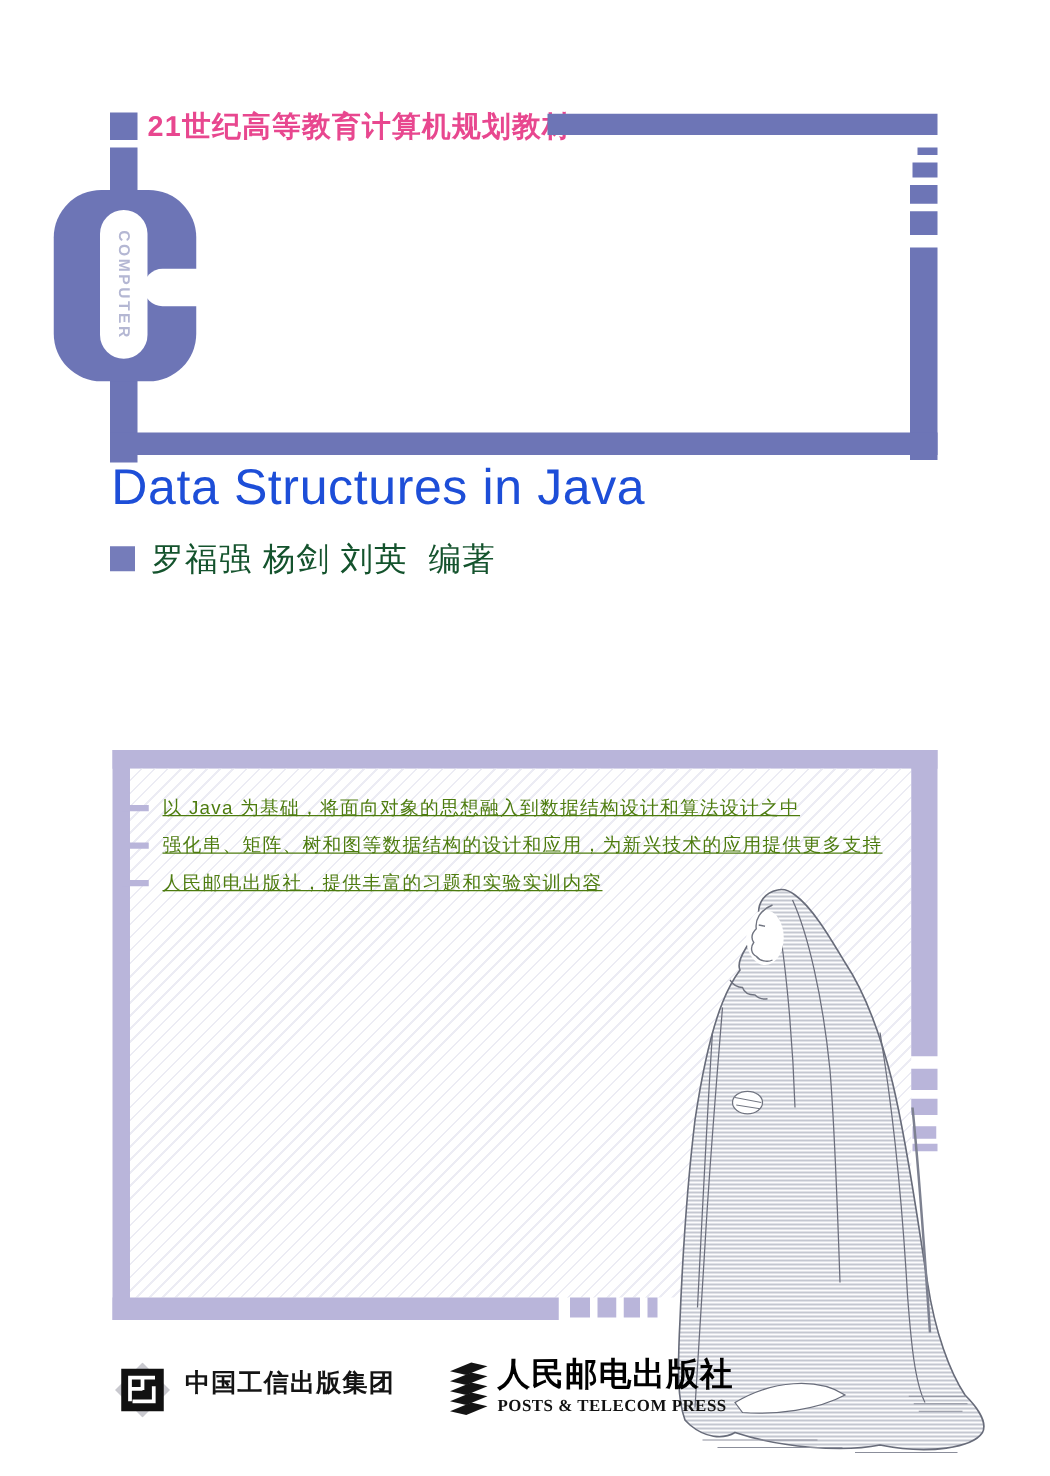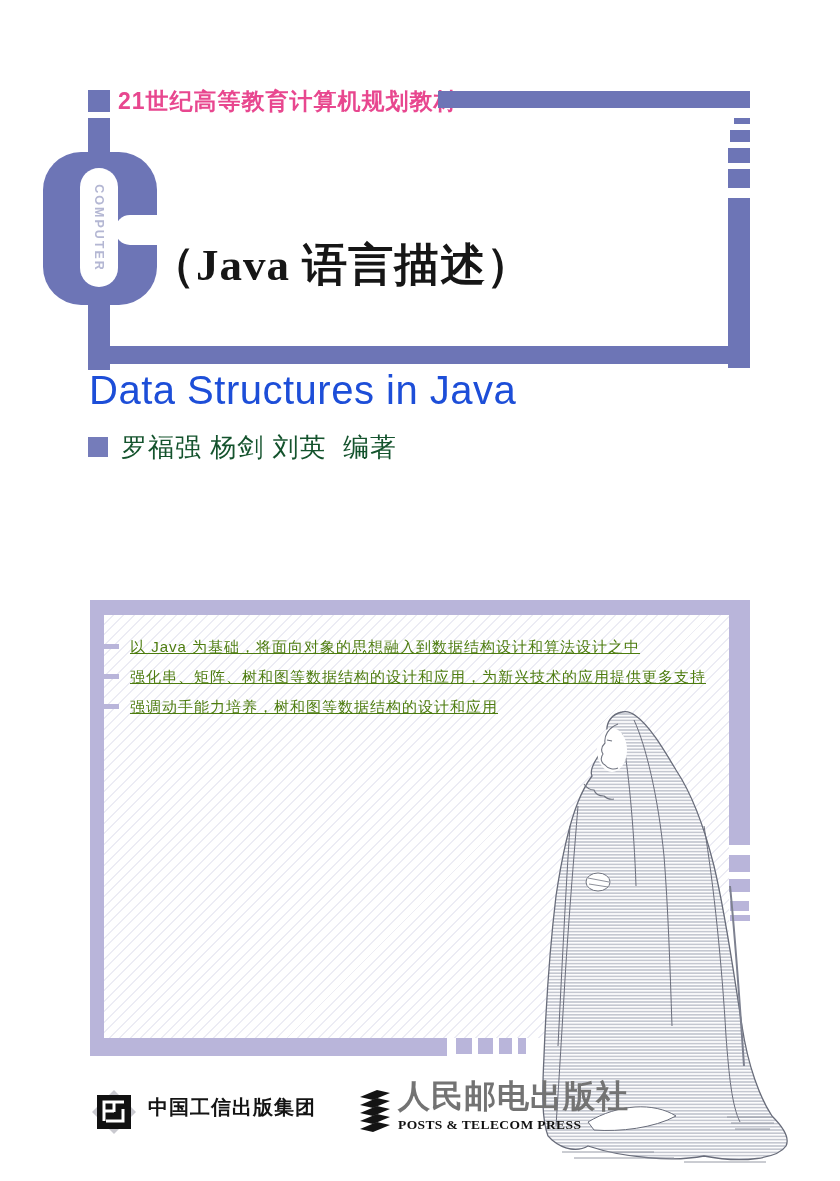--- a/index.html
+++ b/index.html
@@ -91,22 +91,22 @@
   .figure-svg{left:534px;top:706px;}
 
   
   .ccit-logo{left:92px;top:1090px;}
   .publisher-group{
     left:148px;top:1092px;font-size:20px;font-weight:700;color:#141414;
     letter-spacing:1px;line-height:30px;white-space:nowrap;
   }
   .pt-logo{left:358px;top:1089px;}
   .publisher-press{
-    left:398px;top:1084px;font-size:32px;font-weight:700;color:#737373;
-    font-family:Liberation Mono, monospace;line-height:30px;letter-spacing:1px;white-space:nowrap;
+    left:398px;top:1084px;font-size:26px;font-weight:700;color:#000000;
+    font-family:Liberation Sans, sans-serif;line-height:30px;letter-spacing:1px;white-space:nowrap;
   }
   .publisher-press-en{
     left:398px;top:1117px;font-size:13.5px;font-weight:700;color:#111111;
     font-family:"Liberation Serif",serif;letter-spacing:0.4px;line-height:16px;white-space:nowrap;
   }
 </style>
 </head>
 <body>
 
 <div id="cover">
@@ -115,21 +115,20 @@
   <div class="abs series-title">21世纪高等教育计算机规划教材</div>
   <div class="abs frame-top-bar"></div>
 
   <div class="abs logo-stem"></div>
   <div class="abs logo-blob"></div>
   <div class="abs logo-notch"></div>
   <div class="abs logo-capsule">
     <span class="logo-capsule-text">COMPUTER</span>
   </div>
 
-  <div class="abs sub-title">（Java 语言描述）</div>
 
   <div class="abs fd fd1"></div>
   <div class="abs fd fd2"></div>
   <div class="abs fd fd3"></div>
   <div class="abs fd fd4"></div>
   <div class="abs frame-right-bar"></div>
   <div class="abs frame-bottom-bar"></div>
 
   <div class="abs english-title">Data Structures in Java</div>
   <div class="abs authors-square"></div>
@@ -147,21 +146,21 @@
   <div class="abs pl pb1"></div>
   <div class="abs pl pb2"></div>
   <div class="abs pl pb3"></div>
   <div class="abs pl pb4"></div>
 
   <div class="abs bullet-dash bd1"></div>
   <div class="abs bullet-text bt1">以 Java 为基础，将面向对象的思想融入到数据结构设计和算法设计之中</div>
   <div class="abs bullet-dash bd2"></div>
   <div class="abs bullet-text bt2">强化串、矩阵、树和图等数据结构的设计和应用，为新兴技术的应用提供更多支持</div>
   <div class="abs bullet-dash bd3"></div>
-  <div class="abs bullet-text bt3">强调动手能力培养，树和图等数据结构的设计和应用</div>
+  <div class="abs bullet-text bt3">人民邮电出版社，提供丰富的习题和实验实训内容</div>
 
   <svg class="abs figure-svg" width="258" height="468" viewBox="0 0 258 468">
     <defs>
       <pattern id="engrave" width="5" height="3.2" patternUnits="userSpaceOnUse">
         <rect width="5" height="3.2" fill="#fcfcfd"></rect>
         <path d="M0,1.6 H5" stroke="#9298a8" stroke-width="0.85"></path>
       </pattern>
     </defs>
 
     <path d="M88,6 C78,8 72,16 73,26 C68,30 66,38 68,44 L63,52

